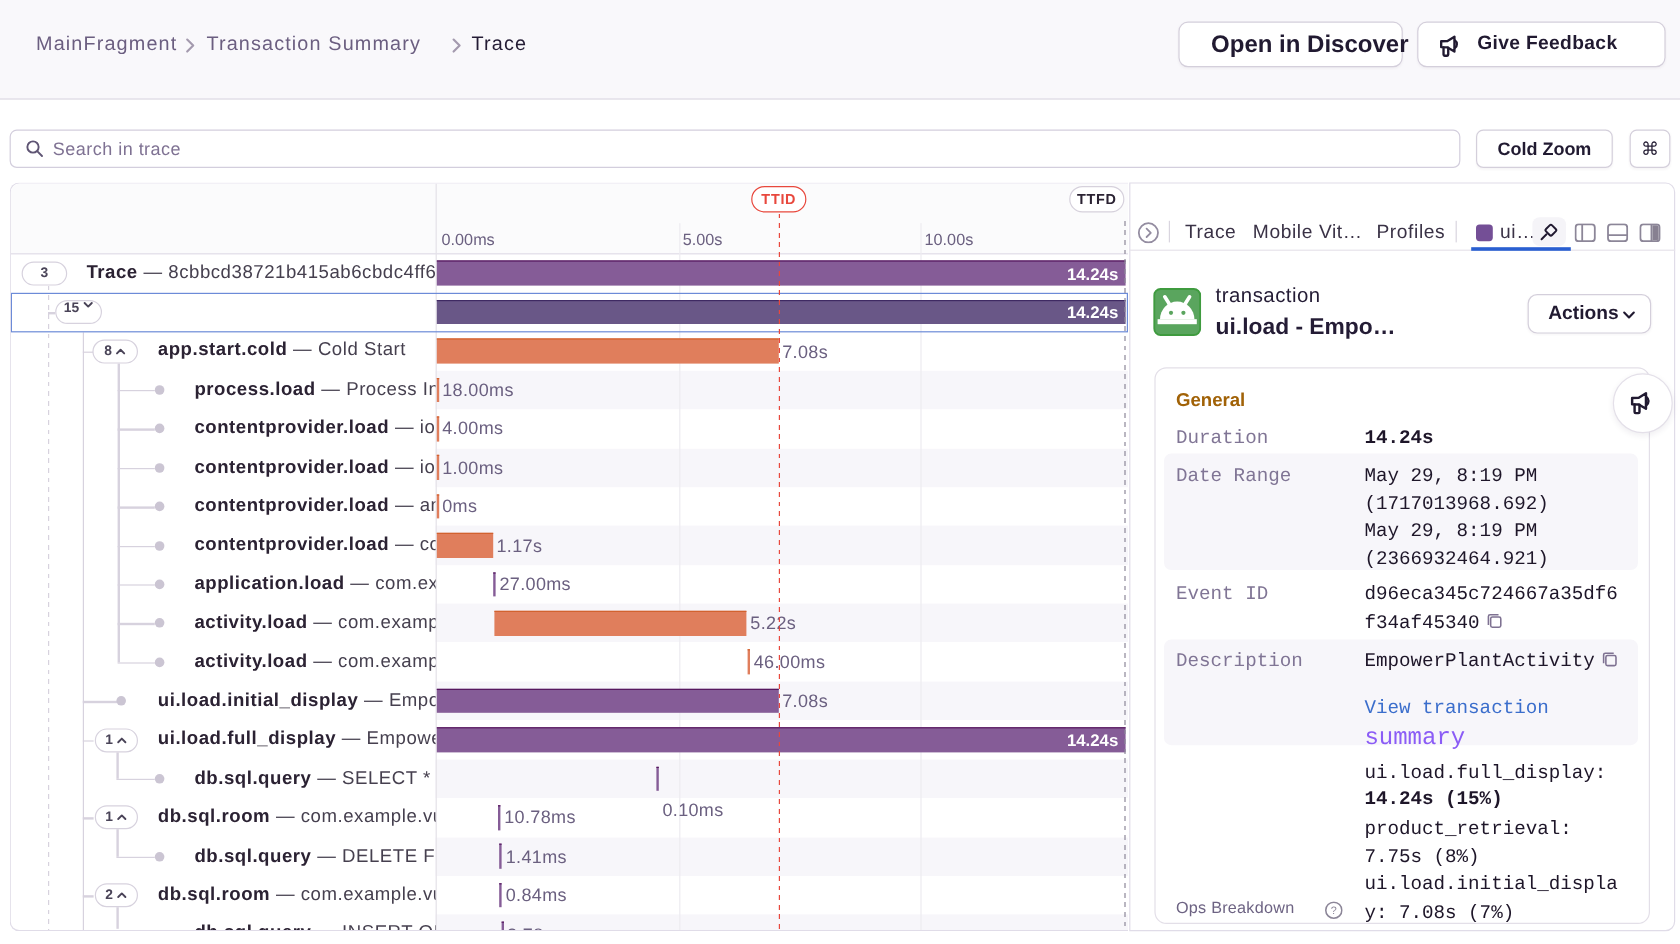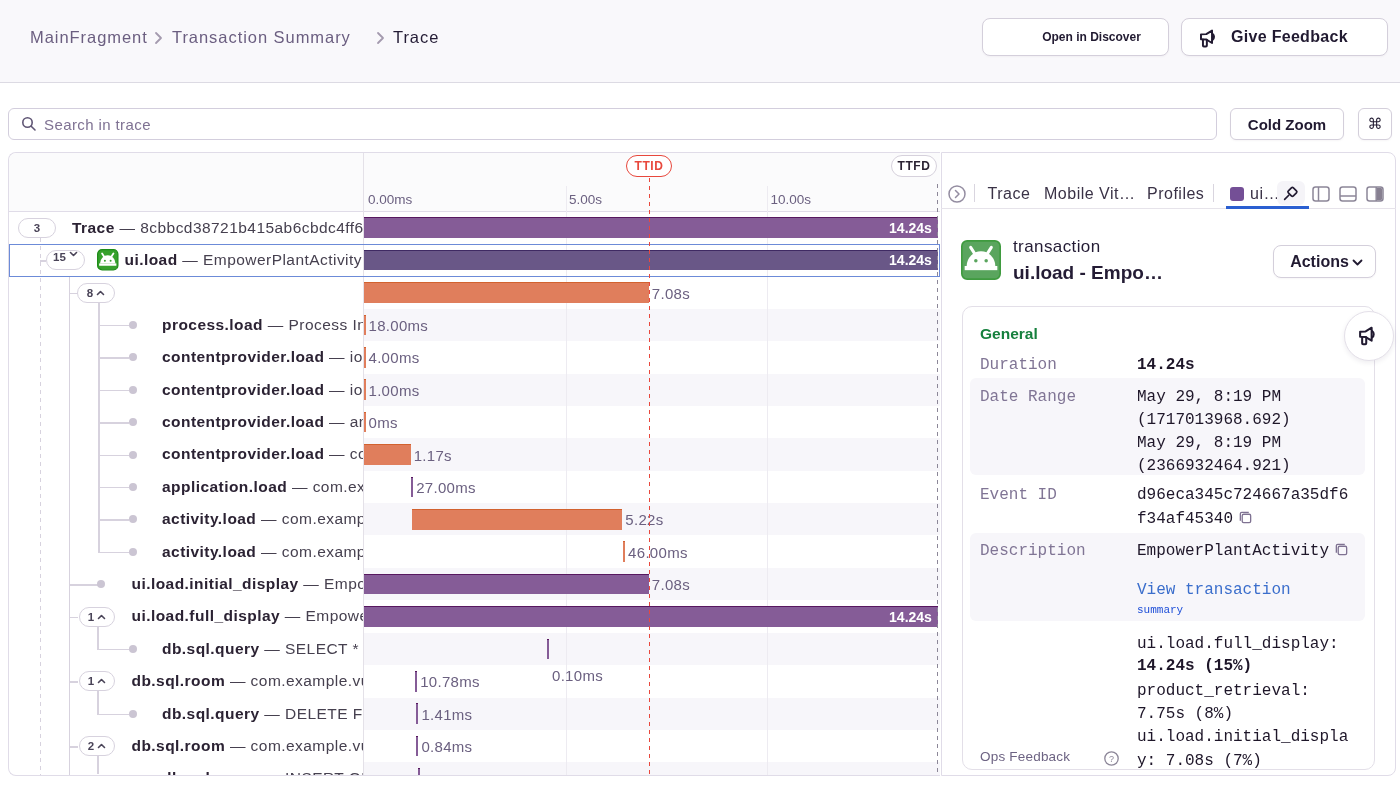--- a/index.html
+++ b/index.html
@@ -9,21 +9,21 @@
 <div class="a" style="left:30px;top:28px;font-size:16.5px;letter-spacing:0.95px;color:#6b5e80;">MainFragment</div>
 <svg class="a" style="left:154px;top:31px" width="9" height="14" viewBox="0 0 9 14">
     <polyline points="2,2 7,7 2,12" fill="none" stroke="#a49aae" stroke-width="1.8" stroke-linecap="round" stroke-linejoin="round"></polyline>
   </svg>
 <div class="a" style="left:172px;top:28px;font-size:16.5px;letter-spacing:0.95px;color:#6b5e80;">Transaction Summary</div>
 <svg class="a" style="left:376px;top:31px" width="9" height="14" viewBox="0 0 9 14">
     <polyline points="2,2 7,7 2,12" fill="none" stroke="#a49aae" stroke-width="1.8" stroke-linecap="round" stroke-linejoin="round"></polyline>
   </svg>
 <div class="a" style="left:393px;top:28px;font-size:16.5px;letter-spacing:0.95px;color:#241c35;">Trace</div>
 <div class="a" style="left:982px;top:18px;width:187px;height:38px;background:#fff;border:1px solid #d4cfdb;border-radius:8px;box-shadow:0 1px 2px rgba(40,30,60,0.04)"></div>
-<div class="a" style="left:982px;top:18px;width:219px;height:38px;display:flex;align-items:center;justify-content:center;font-weight:bold;font-size:12px;color:#211a31">Open in Discover</div>
+<div class="a" style="left:982px;top:18px;width:219px;height:38px;display:flex;align-items:center;justify-content:center;font-weight:bold;font-size:20px;color:#211a31">Open in Discover</div>
 <div class="a" style="left:1181px;top:18px;width:207px;height:38px;background:#fff;border:1px solid #d4cfdb;border-radius:8px;box-shadow:0 1px 2px rgba(40,30,60,0.04)"></div>
 <div class="a" style="left:1198px;top:27px"><svg width="23" height="23" viewBox="0 0 20 20" fill="none" stroke="#211a31" stroke-width="1.7" stroke-linejoin="round" stroke-linecap="round">
       <path d="M2.6 6.4 L7.2 6.2 L12.2 3.1 L12.2 13.9 L7.2 10.9 L2.6 10.7 Z"></path>
       <path d="M12.6 5.8 A3.4 3.4 0 0 1 12.6 11.2"></path>
       <path d="M4.3 10.8 L4.3 16.1 Q4.3 16.9 5.1 16.9 L6.9 16.9 Q7.7 16.9 7.7 16.1 L7.7 11"></path>
     </svg></div>
 <div class="a" style="left:1231px;top:18px;height:38px;display:flex;align-items:center;font-weight:bold;font-size:16px;letter-spacing:0.3px;color:#211a31">Give Feedback</div>
 <div class="a" style="left:8px;top:108px;width:1209px;height:32px;background:#fff;border:1px solid #d3cedd;border-radius:6px"></div>
 <svg class="a" style="left:21px;top:116px" width="16" height="16" viewBox="0 0 16 16" fill="none" stroke="#5f5574" stroke-width="1.6">
     <circle cx="6.5" cy="6.5" r="4.7"></circle>
@@ -87,36 +87,27 @@
 <div class="a" style="left:119.5px;top:557.2px;width:8px;height:8px;border-radius:50%;background:#cbc5d3"></div>
 
 <div class="a" style="left:9.0px;top:65.2px;width:38px;height:20px;background:#fff;border:1.5px solid #d7d2de;border-radius:10px;display:flex;align-items:center;justify-content:center;font-size:11.5px;font-weight:bold;color:#4a4458">3</div>
 <div class="a" style="left:63.0px;top:59.0px;width:291.0px;height:32.4px;display:flex;align-items:center;overflow:hidden;white-space:nowrap;font-size:15.5px;letter-spacing:0.45px">
       <span style="font-weight:bold;color:#2b2233">Trace</span>
       <span style="color:#46404f">&nbsp;—&nbsp;8cbbcd38721b415ab6cbdc4ff6e4db0f</span>
     </div>
 <div class="a" style="left:37.0px;top:97.6px;width:39px;height:20px;background:#fff;border:1.5px solid #d7d2de;border-radius:10px;display:flex;justify-content:center;font-size:11.5px;font-weight:bold;color:#4a4458">15<svg width="9" height="6" viewBox="0 0 9 6" style="margin-left:3px">
         <polyline points="1.5,1.5 4.5,4.5 7.5,1.5" fill="none" stroke="#4a4458" stroke-width="1.6" stroke-linecap="round" stroke-linejoin="round"></polyline>
       </svg></div>
-<div class="a" style="left:88.0px;top:91.4px;width:266.0px;height:32.4px;display:flex;align-items:center;overflow:hidden;white-space:nowrap;font-size:15.5px;letter-spacing:0.45px">
-      <svg width="21.5" height="21.5" viewBox="0 0 24 24" style="margin-right:6px;flex:none">
-        <rect x="0.7" y="0.7" width="22.6" height="22.6" rx="5" fill="#36a12c" stroke="#1e8c18" stroke-width="1.4"></rect>
-        <path d="M3.4 16.1 A 8.6 9 0 0 1 20.6 16.1 Z" fill="#fff"></path>
-        <rect x="2.4" y="16.1" width="19.2" height="2.6" fill="#fff"></rect>
-        <line x1="8" y1="8.6" x2="5.7" y2="5" stroke="#fff" stroke-width="2" stroke-linecap="round"></line>
-        <line x1="16" y1="8.6" x2="18.3" y2="5" stroke="#fff" stroke-width="2" stroke-linecap="round"></line>
-        <circle cx="8.8" cy="13" r="1.1" fill="#36a12c"></circle>
-        <circle cx="15.2" cy="13" r="1.1" fill="#36a12c"></circle>
-      </svg>
-      <span style="font-weight:bold;color:#2b2233">ui.load</span>
-      <span style="color:#46404f">&nbsp;—&nbsp;EmpowerPlantActivity</span>
-    </div>
 <div class="a" style="left:68.0px;top:130.0px;width:38px;height:20px;background:#fff;border:1.5px solid #d7d2de;border-radius:10px;display:flex;align-items:center;justify-content:center;font-size:11.5px;font-weight:bold;color:#4a4458">8<svg width="9" height="6" viewBox="0 0 9 6" style="margin-left:3px">
         <polyline points="1.5,4.5 4.5,1.5 7.5,4.5" fill="none" stroke="#4a4458" stroke-width="1.6" stroke-linecap="round" stroke-linejoin="round"></polyline>
       </svg></div>
+<div class="a" style="left:122.5px;top:123.8px;width:231.5px;height:32.4px;display:flex;align-items:center;overflow:hidden;white-space:nowrap;font-size:15.5px;letter-spacing:0.45px">
+      <span style="font-weight:bold;color:#2b2233">app.start.cold</span>
+      <span style="color:#46404f">&nbsp;—&nbsp;Cold Start</span>
+    </div>
 <div class="a" style="left:153.0px;top:156.2px;width:201.0px;height:32.4px;display:flex;align-items:center;overflow:hidden;white-space:nowrap;font-size:15.5px;letter-spacing:0.45px">
       <span style="font-weight:bold;color:#2b2233">process.load</span>
       <span style="color:#46404f">&nbsp;—&nbsp;Process Initialization</span>
     </div>
 <div class="a" style="left:153.0px;top:188.6px;width:201.0px;height:32.4px;display:flex;align-items:center;overflow:hidden;white-space:nowrap;font-size:15.5px;letter-spacing:0.45px">
       <span style="font-weight:bold;color:#2b2233">contentprovider.load</span>
       <span style="color:#46404f">&nbsp;—&nbsp;io.sentry.android.core.SentryPerformanceProvider</span>
     </div>
 <div class="a" style="left:153.0px;top:221.0px;width:201.0px;height:32.4px;display:flex;align-items:center;overflow:hidden;white-space:nowrap;font-size:15.5px;letter-spacing:0.45px">
       <span style="font-weight:bold;color:#2b2233">contentprovider.load</span>
@@ -263,21 +254,21 @@
     <circle cx="15.1" cy="12.4" r="1.05" fill="#5aa55e"></circle>
   </svg>
 <div class="a" style="left:1013px;top:237px;font-size:17px;letter-spacing:0.4px;color:#241c35">transaction</div>
 <div class="a" style="left:1013px;top:262px;font-size:19px;font-weight:bold;color:#241c35">ui.load - Empo…</div>
 <div class="a" style="left:1273px;top:245px;width:103px;height:33px;background:#fff;border:1px solid #d4cfdb;border-radius:8px;box-shadow:0 1px 2px rgba(40,30,60,0.04)"></div>
 <div class="a" style="left:1273px;top:245px;width:93px;height:33px;display:flex;align-items:center;justify-content:center;font-weight:bold;font-size:16px;color:#211a31">Actions</div>
 <svg class="a" style="left:1352px;top:259px" width="11" height="7" viewBox="0 0 11 7">
     <polyline points="1.5,1.5 5.5,5.5 9.5,1.5" fill="none" stroke="#211a31" stroke-width="1.8" stroke-linecap="round" stroke-linejoin="round"></polyline>
   </svg>
 <div class="a" style="left:962px;top:306px;width:413px;height:464px;border:1px solid #e3dfe8;border-radius:10px"></div>
-<div class="a" style="left:980px;top:325px;font-size:15.5px;font-weight:bold;color:#15803d">General</div>
+<div class="a" style="left:980px;top:325px;font-size:15.5px;font-weight:bold;color:#a16207">General</div>
 <div class="a" style="left:1344px;top:310.5px;width:50px;height:50px;border-radius:50%;background:#fff;border:1px solid #e4e0e9;box-shadow:0 2px 5px rgba(40,30,60,0.08)"></div>
 <div class="a" style="left:1357px;top:324px"><svg width="24" height="24" viewBox="0 0 20 20" fill="none" stroke="#211a31" stroke-width="1.7" stroke-linejoin="round" stroke-linecap="round">
       <path d="M2.6 6.4 L7.2 6.2 L12.2 3.1 L12.2 13.9 L7.2 10.9 L2.6 10.7 Z"></path>
       <path d="M12.6 5.8 A3.4 3.4 0 0 1 12.6 11.2"></path>
       <path d="M4.3 10.8 L4.3 16.1 Q4.3 16.9 5.1 16.9 L6.9 16.9 Q7.7 16.9 7.7 16.1 L7.7 11"></path>
     </svg></div>
 <div class="a" style="left:970px;top:377.5px;width:395px;height:97px;background:#f7f6fa;border-radius:6px"></div>
 <div class="a" style="left:970px;top:533px;width:395px;height:88px;background:#f7f6fa;border-radius:6px"></div>
 <div class="a mono" style="left:980px;top:356.0px;font-size:16px;color:#807595">Duration</div>
 <div class="a mono" style="left:1137px;top:356.0px;font-size:16px;font-weight:bold;color:#1e1629;white-space:nowrap">14.24s</div>
@@ -291,23 +282,23 @@
 <div class="a mono" style="left:1137px;top:509.5px;font-size:16px;font-weight:normal;color:#1e1629;white-space:nowrap">f34af45340<svg width="15" height="15" viewBox="0 0 16 16" fill="none" stroke="#7f7292" stroke-width="1.4" style="margin-left:5px;vertical-align:-2px">
       <rect x="4.5" y="4.5" width="9" height="9" rx="1.5"></rect>
       <path d="M11.5 2.5 L4 2.5 Q2.5 2.5 2.5 4 L2.5 11.5"></path>
     </svg></div>
 <div class="a mono" style="left:980px;top:541.5px;font-size:16px;color:#807595">Description</div>
 <div class="a mono" style="left:1137px;top:541.5px;font-size:16px;font-weight:normal;color:#1e1629;white-space:nowrap">EmpowerPlantActivity<svg width="15" height="15" viewBox="0 0 16 16" fill="none" stroke="#7f7292" stroke-width="1.4" style="margin-left:5px;vertical-align:-2px">
       <rect x="4.5" y="4.5" width="9" height="9" rx="1.5"></rect>
       <path d="M11.5 2.5 L4 2.5 Q2.5 2.5 2.5 4 L2.5 11.5"></path>
     </svg></div>
 <div class="a mono" style="left:1137px;top:580.5px;font-size:16px;font-weight:normal;color:#3b6ecc;white-space:nowrap">View transaction</div>
-<div class="a mono" style="left:1137px;top:603.5px;font-size:11px;font-weight:normal;color:#1d4ed8;white-space:nowrap">summary</div>
+<div class="a mono" style="left:1137px;top:603.5px;font-size:20px;font-weight:normal;color:#8b5cf6;white-space:nowrap">summary</div>
 <div class="a mono" style="left:1137px;top:634.5px;font-size:16px;font-weight:normal;color:#1e1629;white-space:nowrap">ui.load.full_display:</div>
 <div class="a mono" style="left:1137px;top:657.0px;font-size:16px;font-weight:bold;color:#1e1629;white-space:nowrap">14.24s (15%)</div>
 <div class="a mono" style="left:1137px;top:681.5px;font-size:16px;font-weight:normal;color:#1e1629;white-space:nowrap">product_retrieval:</div>
 <div class="a mono" style="left:1137px;top:705.0px;font-size:16px;font-weight:normal;color:#1e1629;white-space:nowrap">7.75s (8%)</div>
 <div class="a mono" style="left:1137px;top:728.0px;font-size:16px;font-weight:normal;color:#1e1629;white-space:nowrap">ui.load.initial_displa</div>
 <div class="a mono" style="left:1137px;top:751.5px;font-size:16px;font-weight:normal;color:#1e1629;white-space:nowrap">y: 7.08s (7%)</div>
-<div class="a" style="left:980px;top:749px;font-size:13.5px;letter-spacing:0.2px;color:#6d6383">Ops Feedback</div>
+<div class="a" style="left:980px;top:749px;font-size:13.5px;letter-spacing:0.2px;color:#6d6383">Ops Breakdown</div>
 <svg class="a" style="left:1104px;top:751px" width="15" height="15" viewBox="0 0 15 15" fill="none">
     <circle cx="7.5" cy="7.5" r="6.7" stroke="#8c8698" stroke-width="1.3"></circle>
     <text x="7.5" y="10.6" font-size="9" fill="#8c8698" text-anchor="middle" font-family="Liberation Sans">?</text>
   </svg>
 </body></html>

